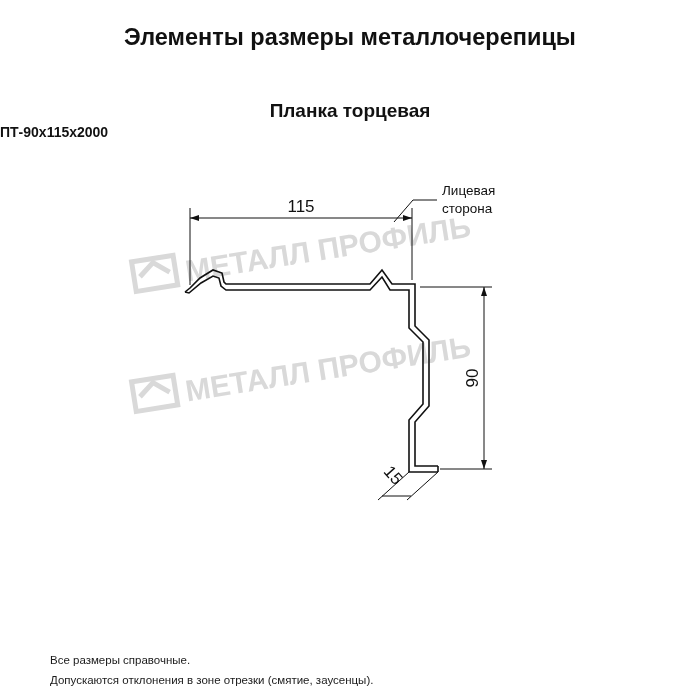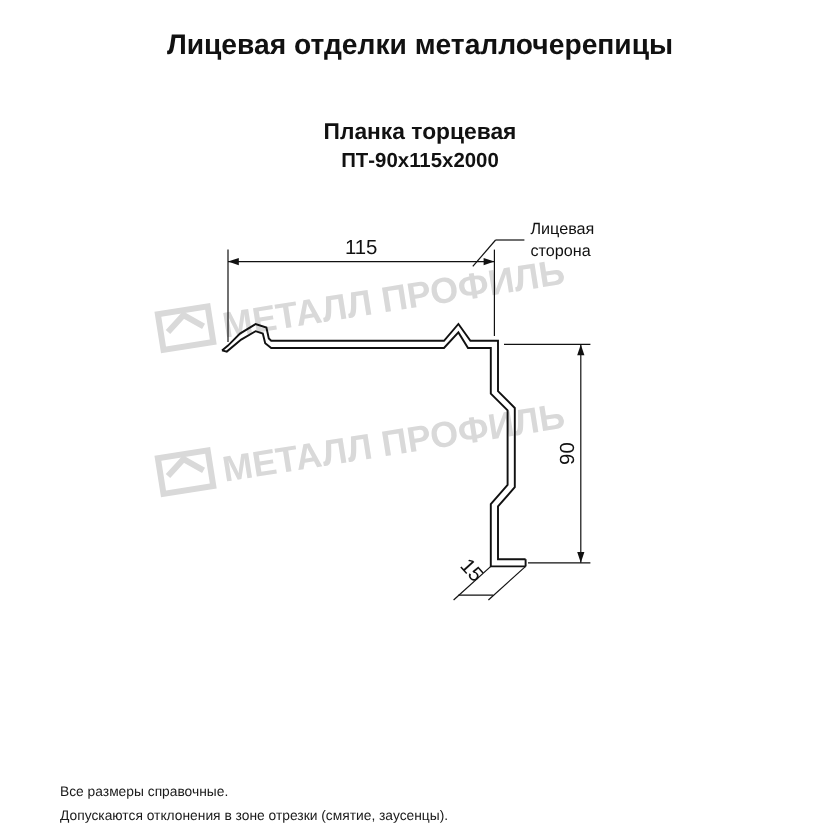--- a/index.html
+++ b/index.html
@@ -39,22 +39,22 @@
     text-align: center;
     font-size: 19px;
     font-weight: bold;
     color: #111;
   }
   .code {
     position: absolute;
     top: 124px;
     left: 0;
     width: 700px;
-    text-align: center;
-    font-size: 17px;
+    text-align: left;
+    font-size: 14px;
     font-weight: bold;
     color: #111;
   }
   .drawing {
     position: absolute;
     top: 160px;
     left: 0;
     width: 700px;
     height: 400px;
   }
@@ -87,21 +87,21 @@
     font-family: "Liberation Sans", sans-serif;
     font-size: 13.5px;
     fill: #111;
   }
 </style>
 </head>
 <body>
 
 <div class="page">
 
-  <div class="title">Лицевая отделки металлочерепицы</div>
+  <div class="title">Элементы размеры металлочерепицы</div>
   <div class="subtitle">Планка торцевая</div>
   <div class="code">ПТ-90х115х2000</div>
 
   <div class="drawing">
     <svg width="700" height="400" viewBox="0 0 700 400" xmlns="http://www.w3.org/2000/svg">
 
       <g opacity="1">
         <g transform="translate(130,92) rotate(-9)">
           <rect x="0" y="10" width="42" height="30" fill="none" stroke="#d9d9d9" stroke-width="5"></rect>
           <path d="M6 26 L21 14 L36 26" fill="none" stroke="#d9d9d9" stroke-width="5"></path>

